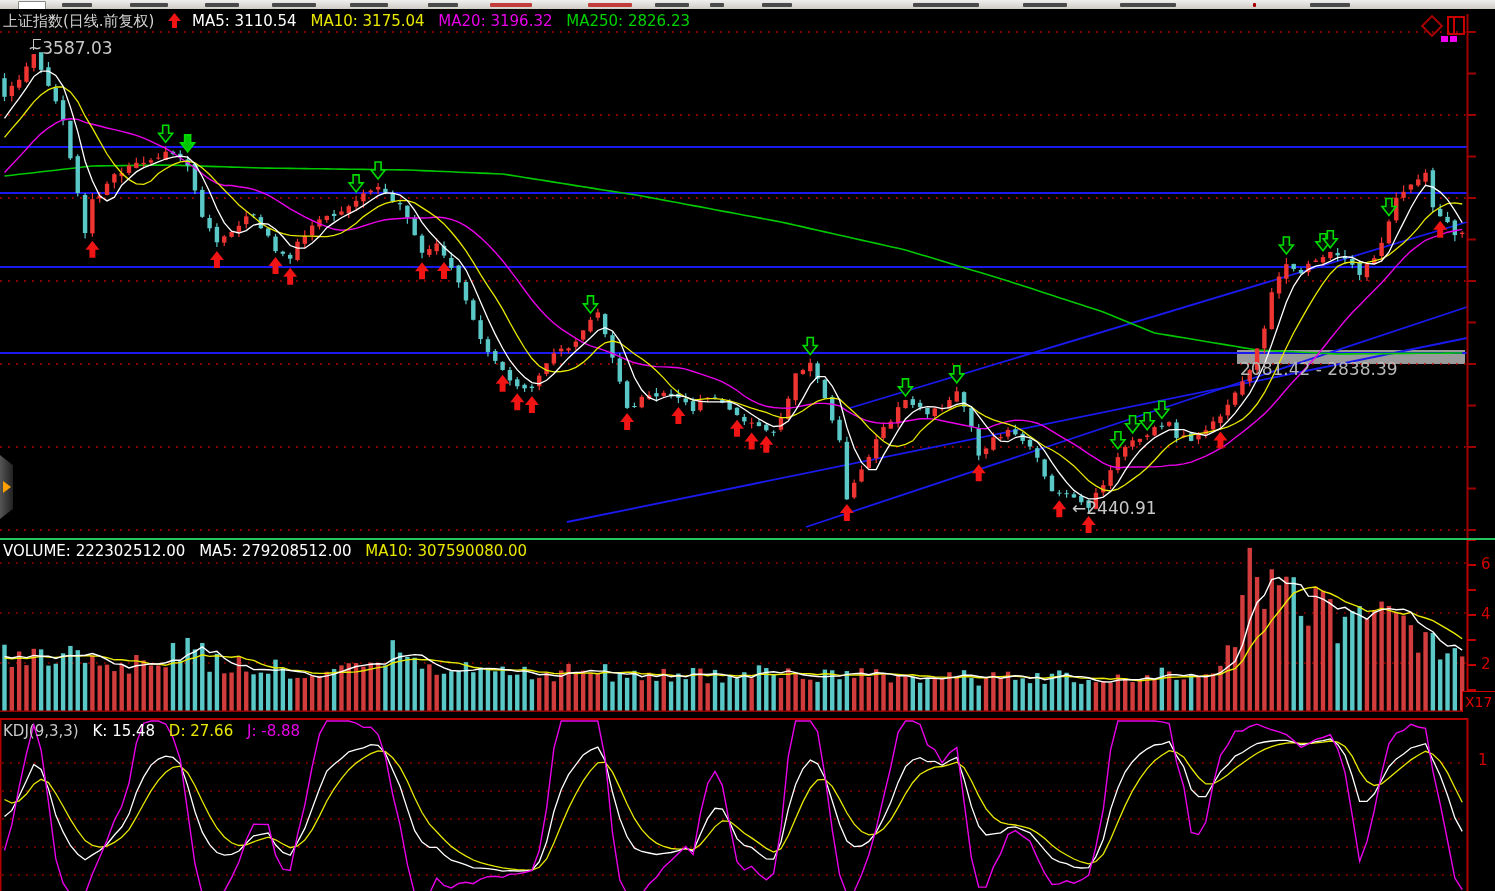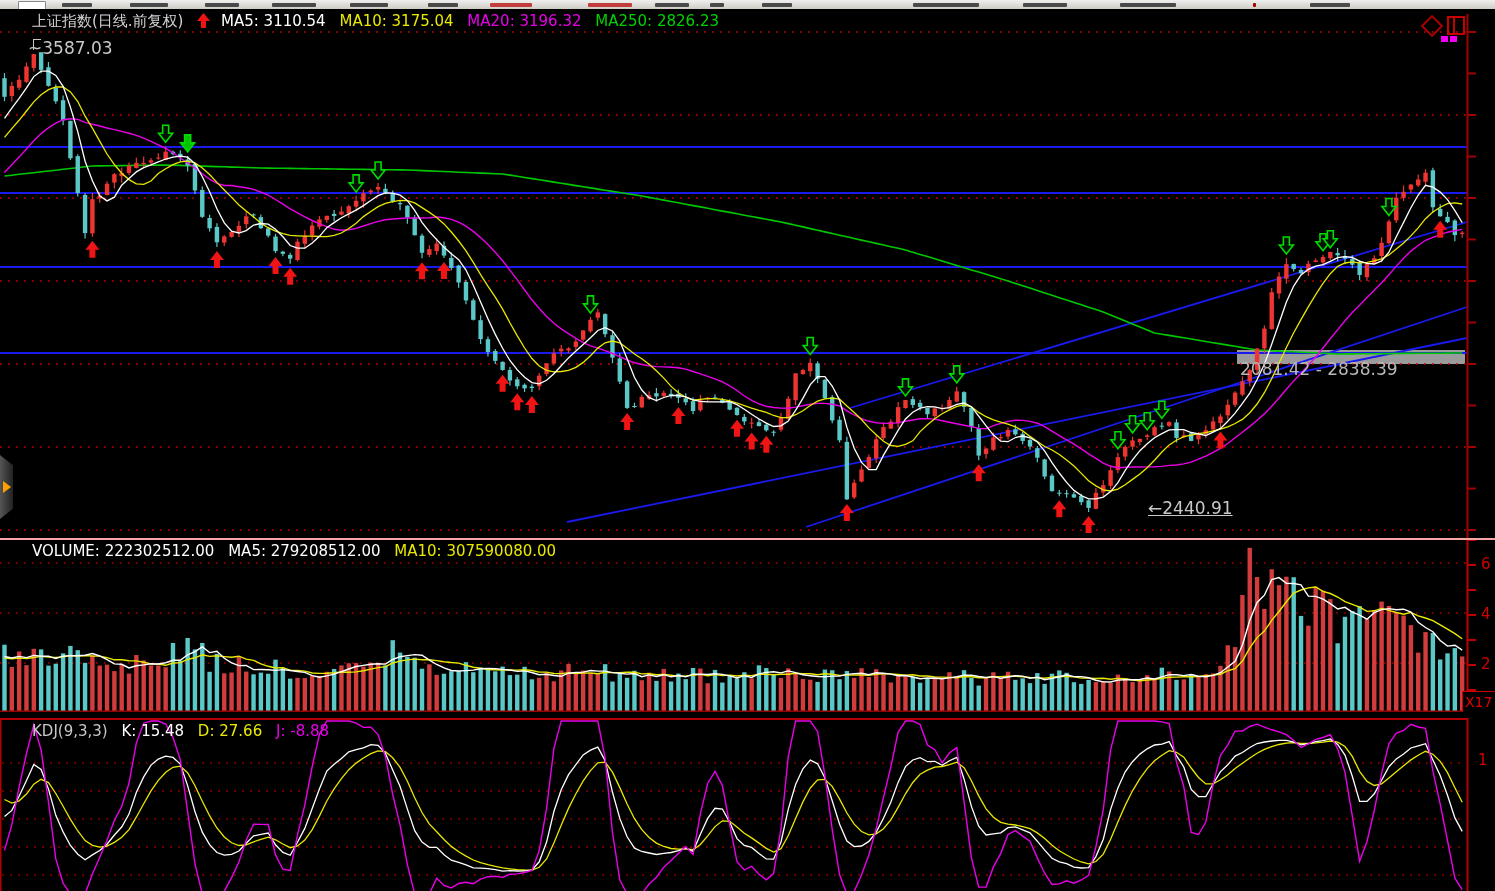--- a/index.html
+++ b/index.html
@@ -3,25 +3,25 @@
 <meta charset="utf-8">
 <style>
   html,body{margin:0;padding:0;background:#000;}
   body{width:1495px;height:891px;position:relative;overflow:hidden;
        font-family:"DejaVu Sans",sans-serif;}
   .panel{position:absolute;left:0;width:1495px;background:#000;overflow:hidden;}
   #menubar{position:absolute;left:0;top:0;width:1495px;height:9px;
            background:linear-gradient(#efefef,#cfccc4);border-bottom:1px solid #1a1a1a;}
   .mfrag{position:absolute;top:3px;height:4px;border-radius:1px;}
   #main-panel{top:9px;height:529px;}
-  #volume-panel{top:538px;height:174px;border-top:2px solid #fca5a5;box-sizing:border-box;}
+  #volume-panel{top:538px;height:174px;border-top:2px solid #22c55e;box-sizing:border-box;}
   #kdj-panel{top:718px;height:179px;}
   svg{position:absolute;left:0;top:0;display:block;}
   .hdr{position:absolute;left:3px;top:3px;z-index:5;font-size:15px;white-space:nowrap;
-       letter-spacing:0;margin-left:29px;}
+       letter-spacing:0;}
   .hdr span{margin-right:9px;}
   .c-dim{color:#d2d2d2;} .c-white{color:#ffffff;} .c-yellow{color:#e8e800;}
   .c-magenta{color:#e800e8;} .c-green{color:#00d200;} .c-gray{color:#c8c8c8;}
   .anno{position:absolute;z-index:6;font-size:17px;color:#c8c8c8;white-space:nowrap;}
   .axis-label{position:absolute;z-index:6;font-size:15px;color:#d20000;}
   #x17-box{position:absolute;left:1462px;top:151px;width:30px;height:20px;z-index:6;
            border:1px solid #cf0000;color:#e00000;font-size:14px;line-height:20px;
            text-align:left;padding-left:2px;background:#000;}
   #peak-tick{position:absolute;left:33px;top:30px;width:7px;height:10px;z-index:6;
              border-left:1px solid #c8c8c8;border-top:1px solid #c8c8c8;}
@@ -543,21 +543,21 @@
       </svg>
     </span>
     <span class="c-white">MA5: 3110.54</span>
     <span class="c-yellow">MA10: 3175.04</span>
     <span class="c-magenta">MA20: 3196.32</span>
     <span class="c-green">MA250: 2826.23</span>
   </div>
   <div id="peak-tick"></div>
   <div class="anno" style="left:28px;top:29px;">~3587.03</div>
   <div class="anno" style="left:1240px;top:350px;color:#b8b8b8;">2081.42 - 2838.39</div>
-  <div class="anno" style="left:1148px;top:489px;text-decoration:underline;">←2440.91</div>
+  <div class="anno" style="left:1072px;top:489px;">←2440.91</div>
   <div id="diamond-icon"></div>
   <div id="layout-icon">
       <div class="split"></div>
     </div>
   <div class="mag-sq" style="left:1441px;"></div>
   <div class="mag-sq" style="left:1450px;"></div>
   <div id="left-tab">
       <div class="tri"></div>
     </div>
 </div>

